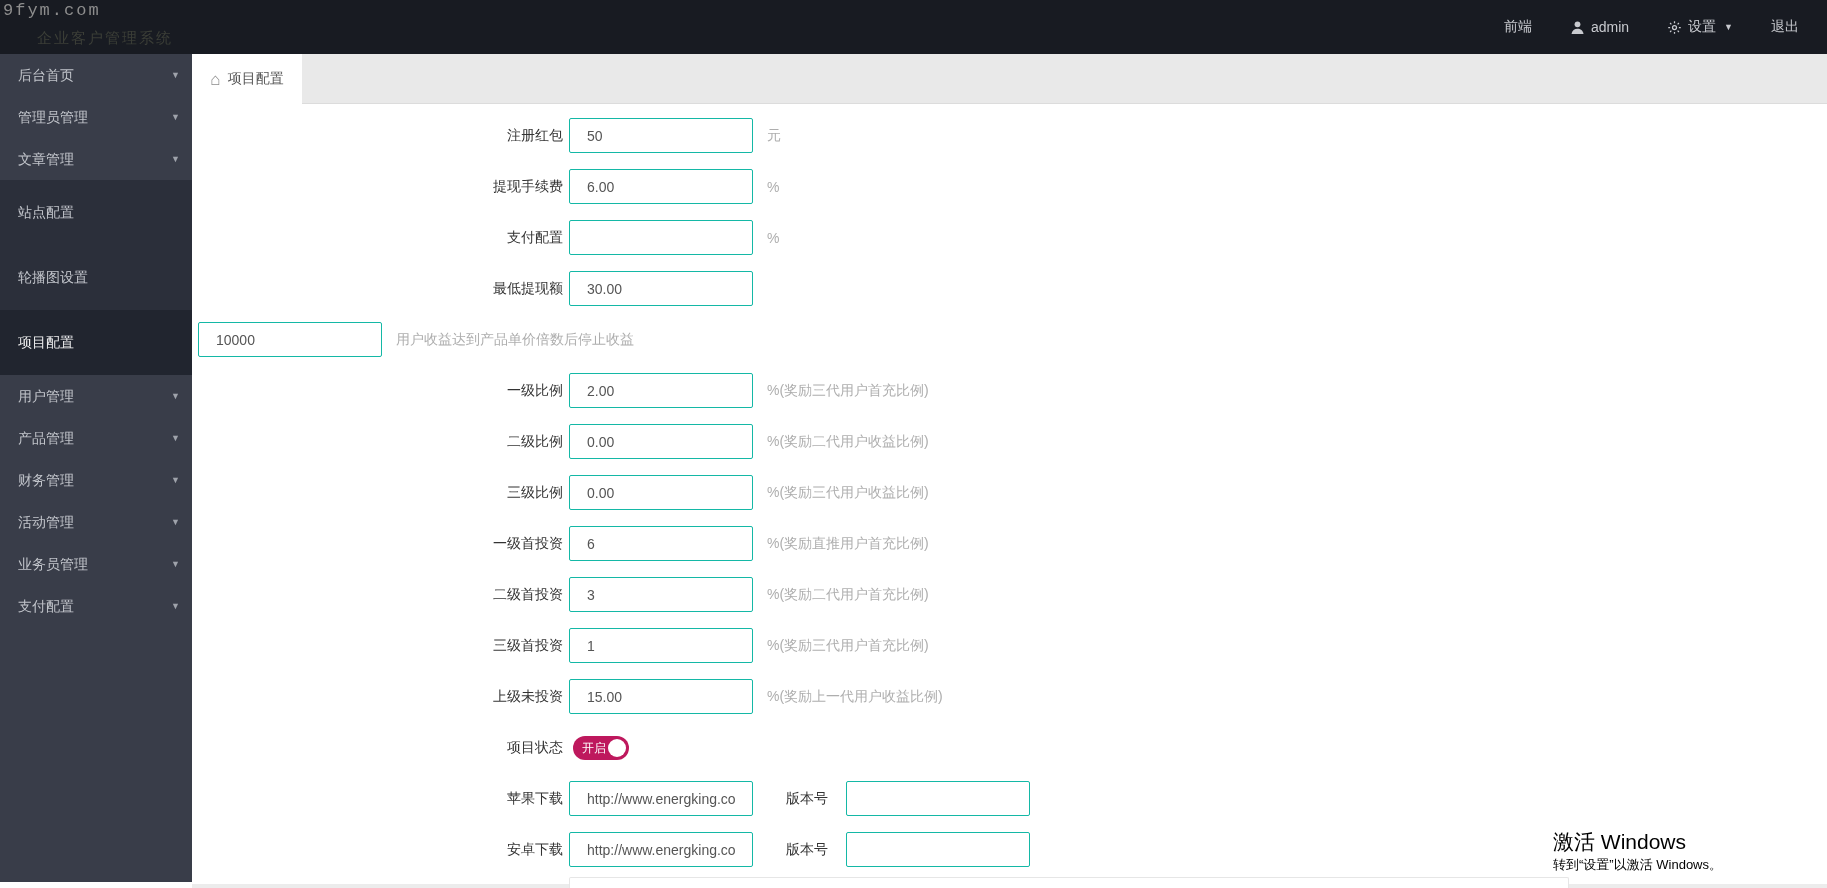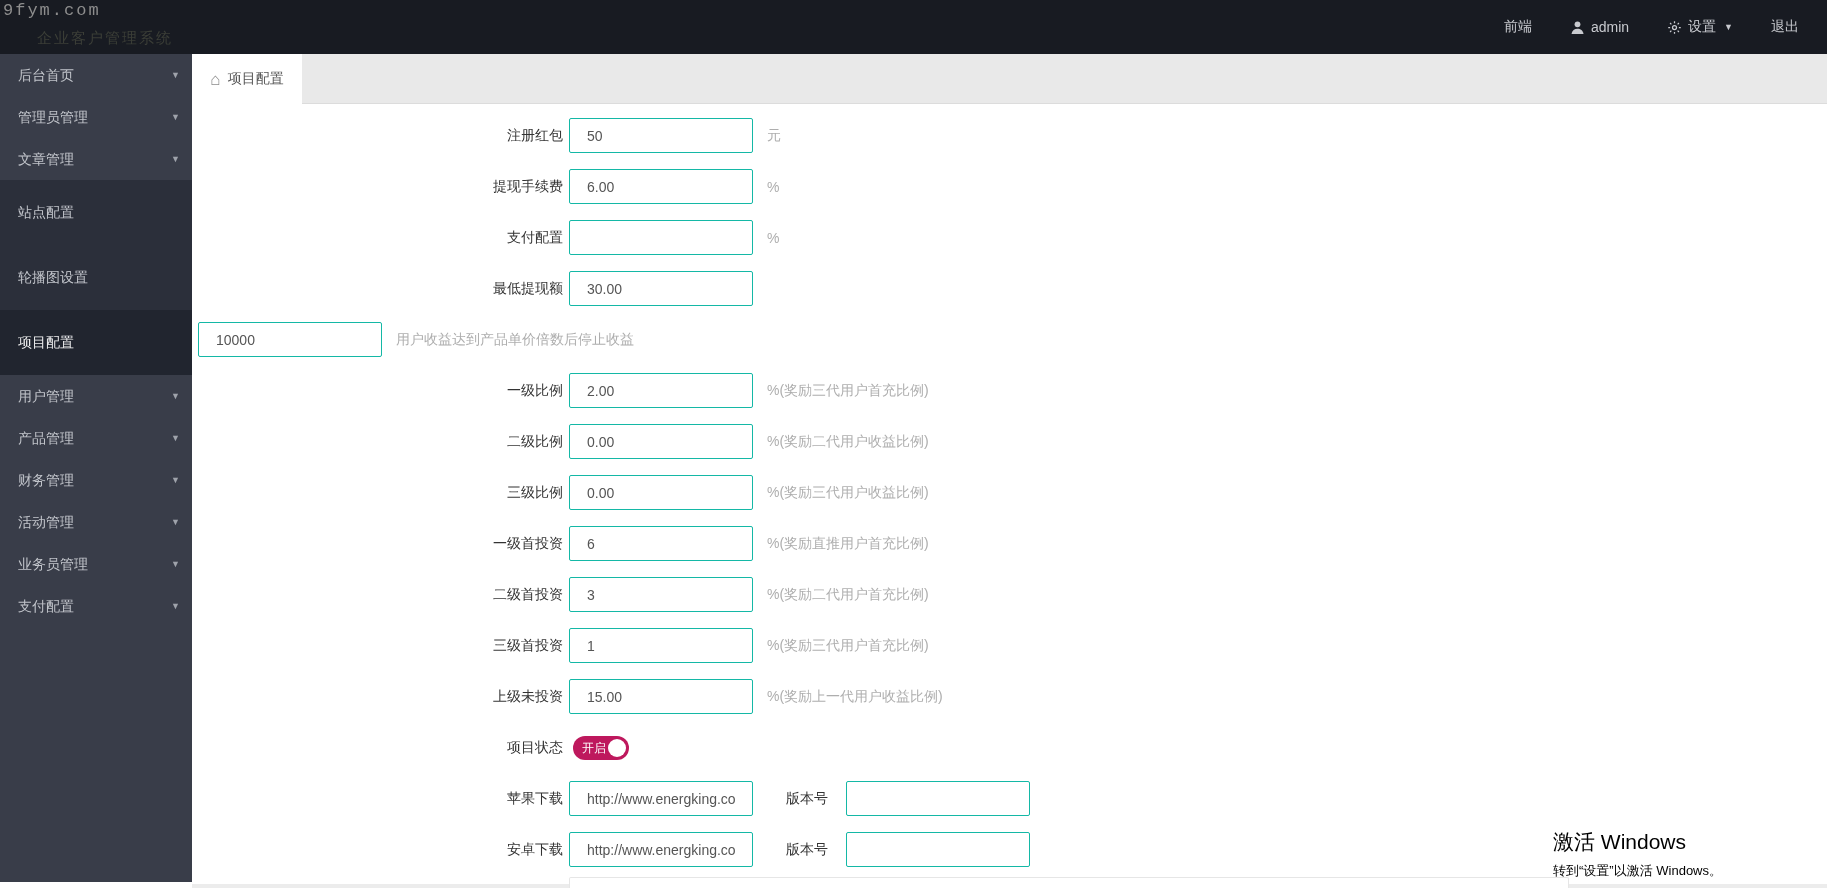--- a/index.html
+++ b/index.html
@@ -69,21 +69,21 @@
   .toggle-knob{position:absolute;right:3px;top:3px;width:18px;height:18px;border-radius:50%;background:#fff;}
   
   .bottom-strip{position:absolute;left:0;top:780px;width:1635px;height:4px;background:#ececec;}
   .partial-box{
     position:absolute;left:377px;top:773px;width:1000px;height:15px;box-sizing:border-box;
     background:#fff;border:1px solid #e6e6e6;border-bottom:none;border-radius:2px 2px 0 0;
   }
   
   .win-watermark{position:absolute;left:1553px;top:830px;color:#000000;z-index:6;}
   .win-watermark .l1{font-size:21px;line-height:24px;}
-  .win-watermark .l2{font-size:13px;line-height:18px;margin-top:8px;}
+  .win-watermark .l2{font-size:13px;line-height:18px;margin-top:2px;}
 </style>
 </head>
 <body>
 
 <div class="header">
   <div class="logo-faint">企业客户管理系统</div>
   <div class="header-nav">
     <div class="nav-item">
       <span>前端</span>
     </div>

